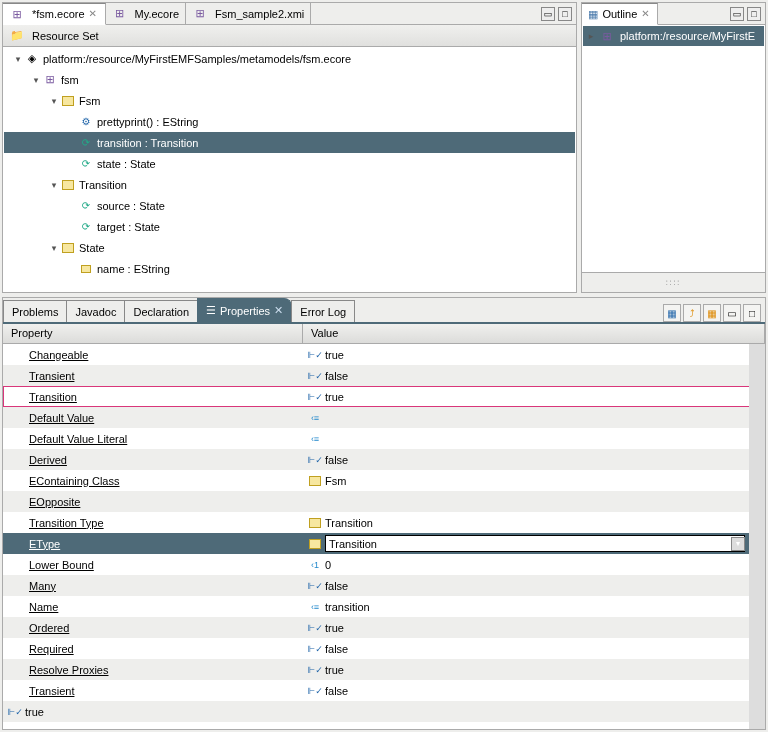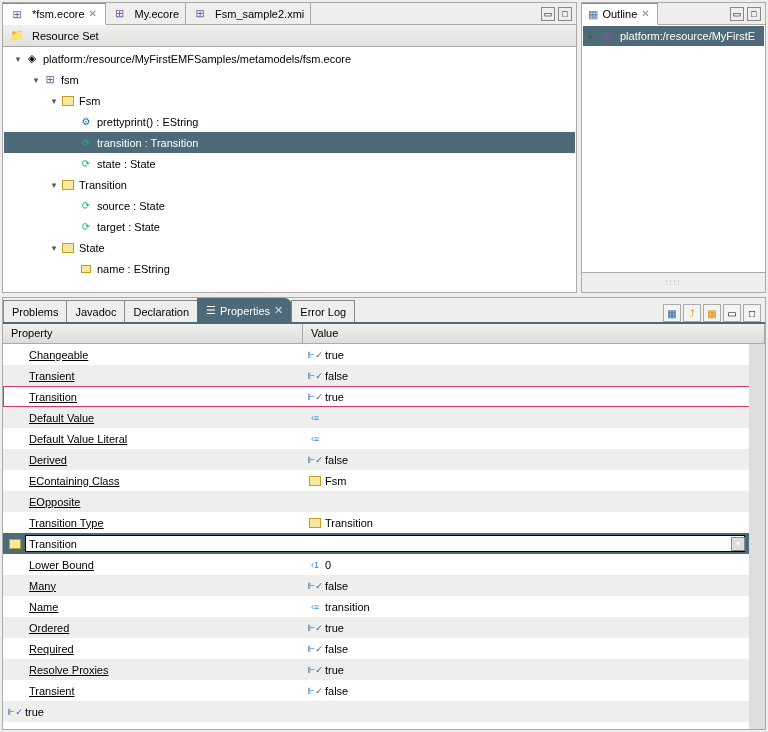--- a/index.html
+++ b/index.html
@@ -280,20 +280,21 @@
           <div class="prop-row">
             <div class="prop-cell1"><span>Transition Type</span></div>
             <div class="prop-cell2" style="position:relative">
               <span class="val-icon">
                 <span class="icon-class"></span>
               </span>
               <span>Transition</span>
             </div>
           </div>
           <div class="prop-row selected">
+            <div class="prop-cell1"><span>EType</span></div>
             <div class="prop-cell2" style="position:relative">
               <span class="val-icon">
                 <span class="icon-class"></span>
               </span>
               <div class="edit-field">Transition</div>
               <div class="dropdown-btn">▾</div>
             </div>
           </div>
           <div class="prop-row">
             <div class="prop-cell1"><span>Lower Bound</span></div>

